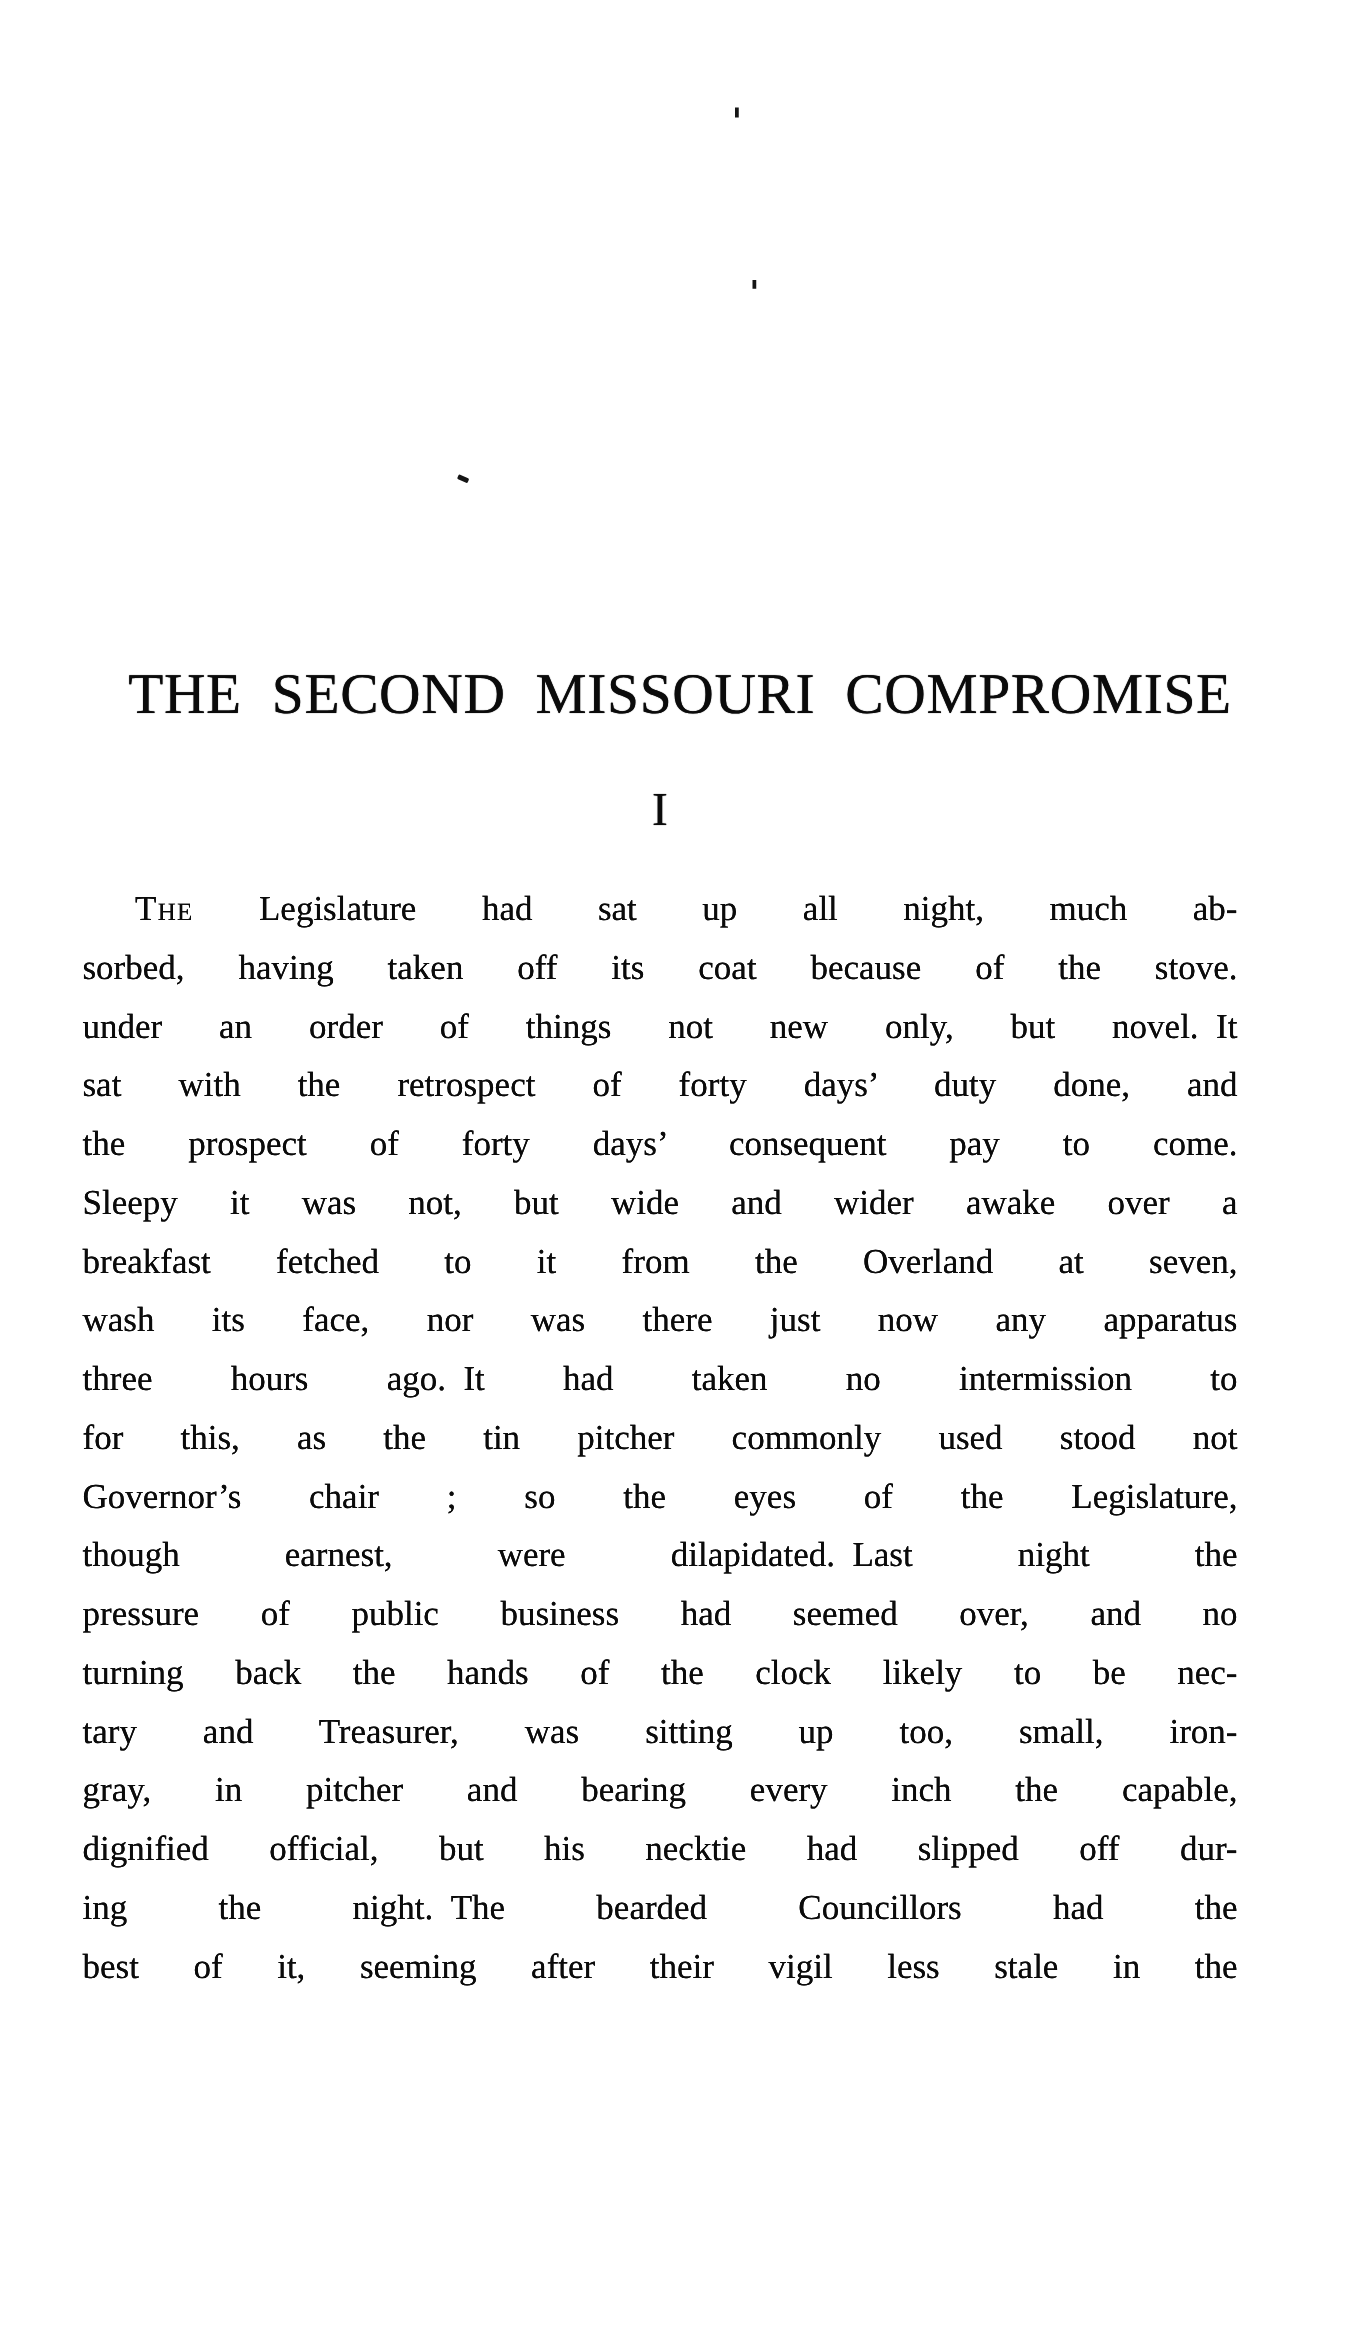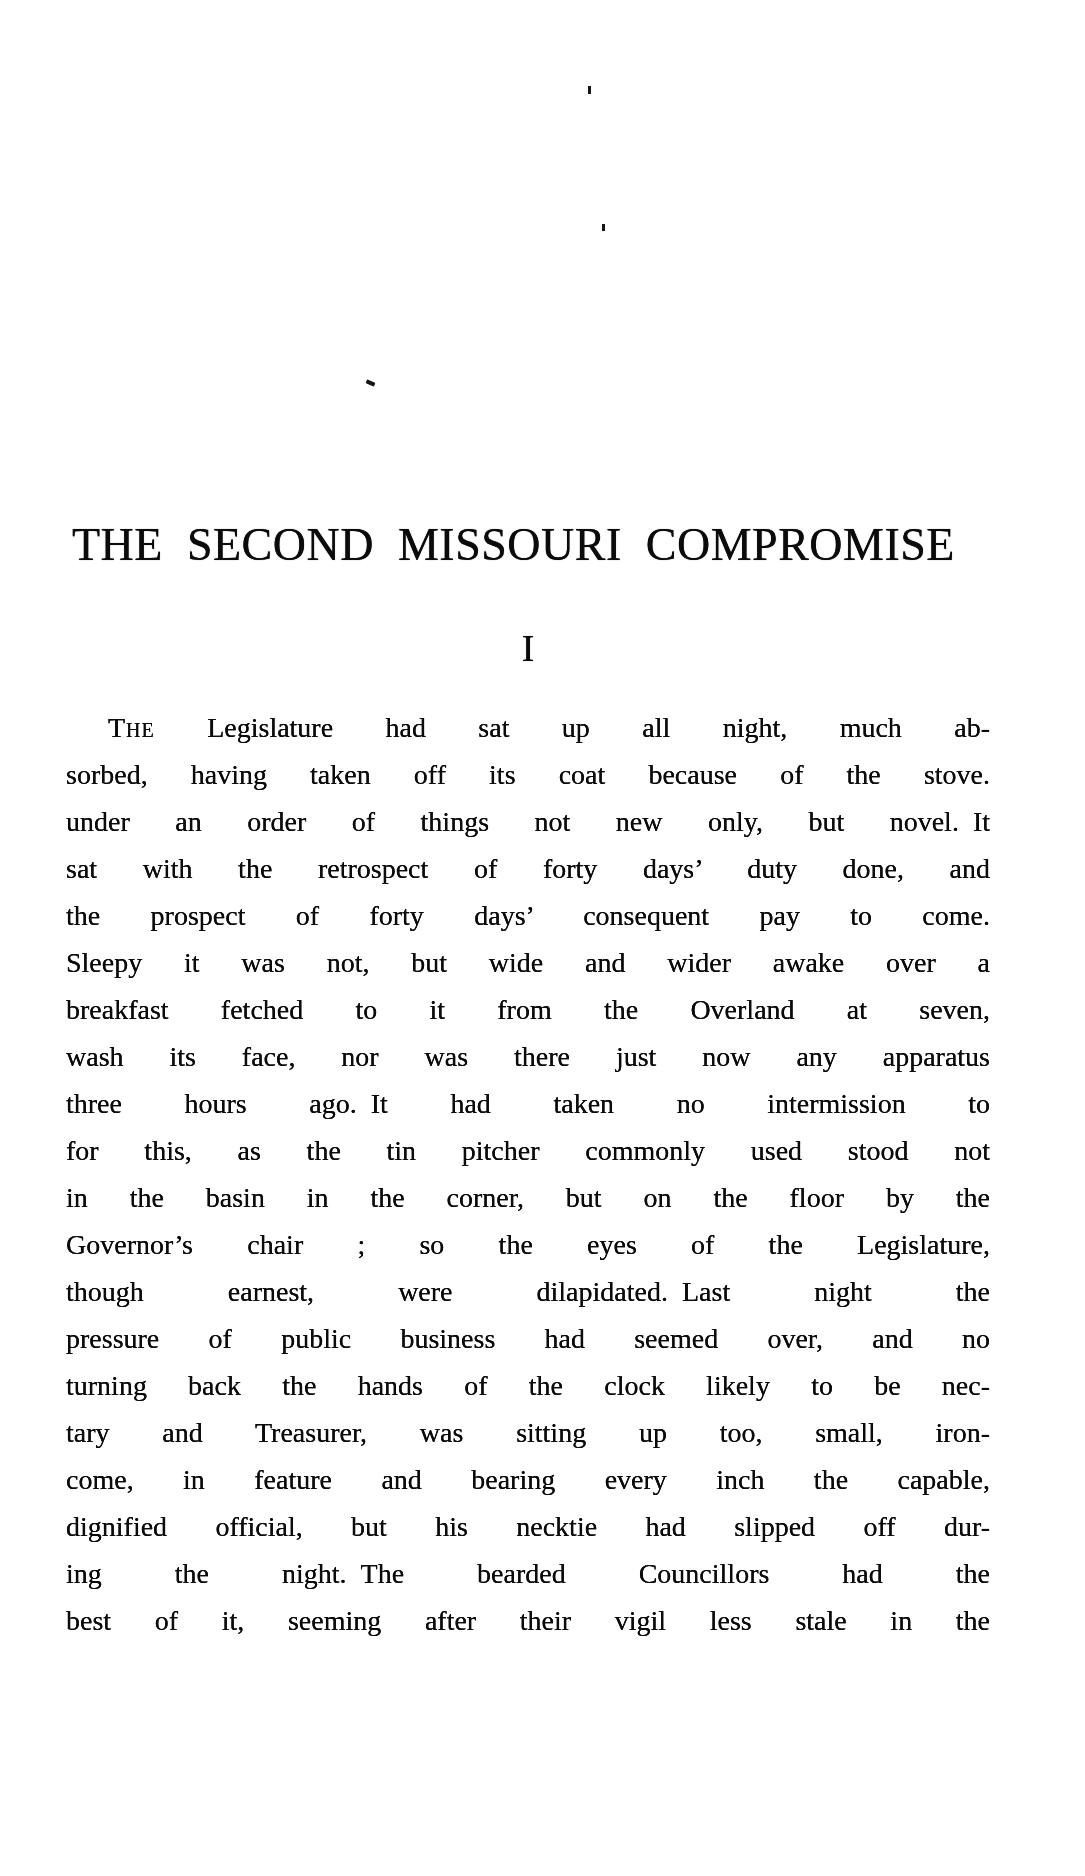--- a/index.html
+++ b/index.html
@@ -23,22 +23,22 @@
   }
   .speck-1 { left: 588px; top: 86px;  width: 3px; height: 8px; }
   .speck-2 { left: 602px; top: 224px; width: 3px; height: 7px; }
   .speck-3 { left: 366px; top: 381px; width: 9px; height: 4px; transform: rotate(24deg); border-radius: 1px; }
 
   .title {
     position: absolute;
     left: 66px;
     top: 512px;
     width: 924px;
-    margin: 6px;
-    text-align: left;
+    margin: 16px;
+    text-align: center;
     font-size: 46px;
     font-weight: normal;
     letter-spacing: 0.5px;
     word-spacing: 12px;
     white-space: nowrap;
     text-shadow: 0 0 0.7px #000;
   }
   .section-numeral {
     position: absolute;
     left: 66px;
@@ -90,25 +90,24 @@
       <div class="line first"><span class="lead-smallcaps">The</span> Legislature had sat up all night, much ab-</div>
       <div class="line">sorbed, having taken off its coat because of the stove.</div>
       <div class="line">under an order of things not new only, but novel. It</div>
       <div class="line">sat with the retrospect of forty days’ duty done, and</div>
       <div class="line">the prospect of forty days’ consequent pay to come.</div>
       <div class="line">Sleepy it was not, but wide and wider awake over a</div>
       <div class="line">breakfast fetched to it from the Overland at seven,</div>
       <div class="line">wash its face, nor was there just now any apparatus</div>
       <div class="line">three hours ago. It had taken no intermission to</div>
       <div class="line">for this, as the tin pitcher commonly used stood not</div>
-      <div class="line">in the basin in the corner, but on the floor by the</div>
       <div class="line">Governor’s chair ; so the eyes of the Legislature,</div>
       <div class="line">though earnest, were dilapidated. Last night the</div>
       <div class="line">pressure of public business had seemed over, and no</div>
       <div class="line">turning back the hands of the clock likely to be nec-</div>
       <div class="line">tary and Treasurer, was sitting up too, small, iron-</div>
-      <div class="line">come, in feature and bearing every inch the capable,</div>
+      <div class="line">gray, in pitcher and bearing every inch the capable,</div>
       <div class="line">dignified official, but his necktie had slipped off dur-</div>
       <div class="line">ing the night. The bearded Councillors had the</div>
       <div class="line">best of it, seeming after their vigil less stale in the</div>
     </div>
 
 </div>
 
 </body></html>

